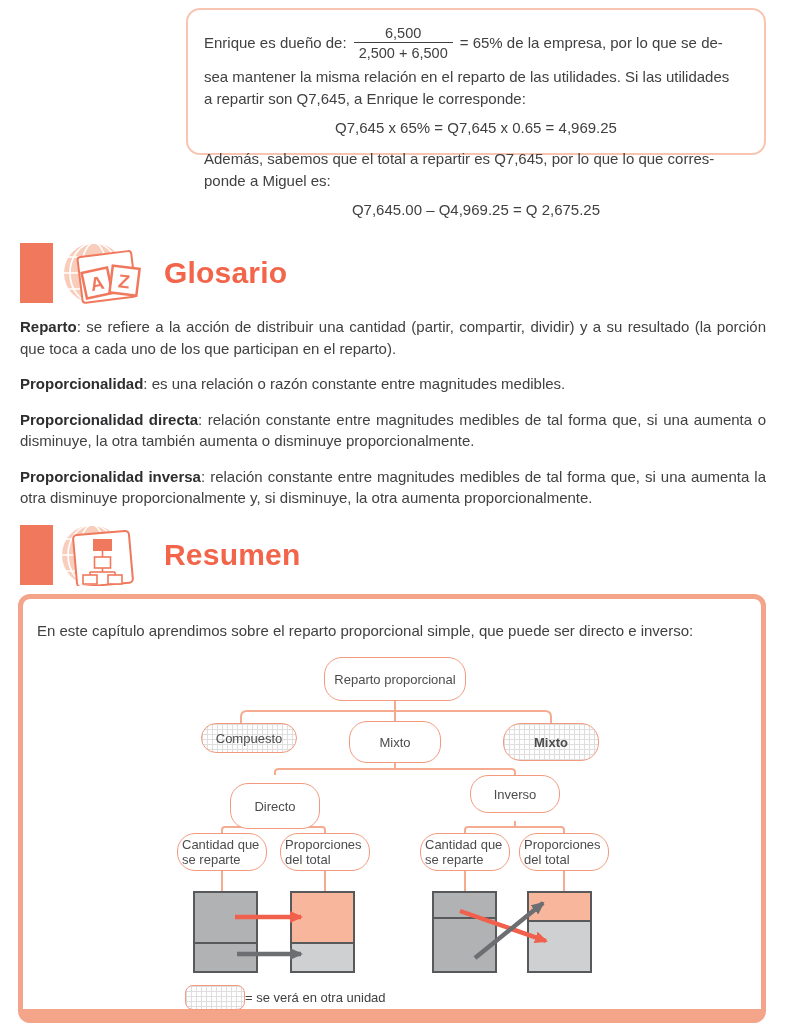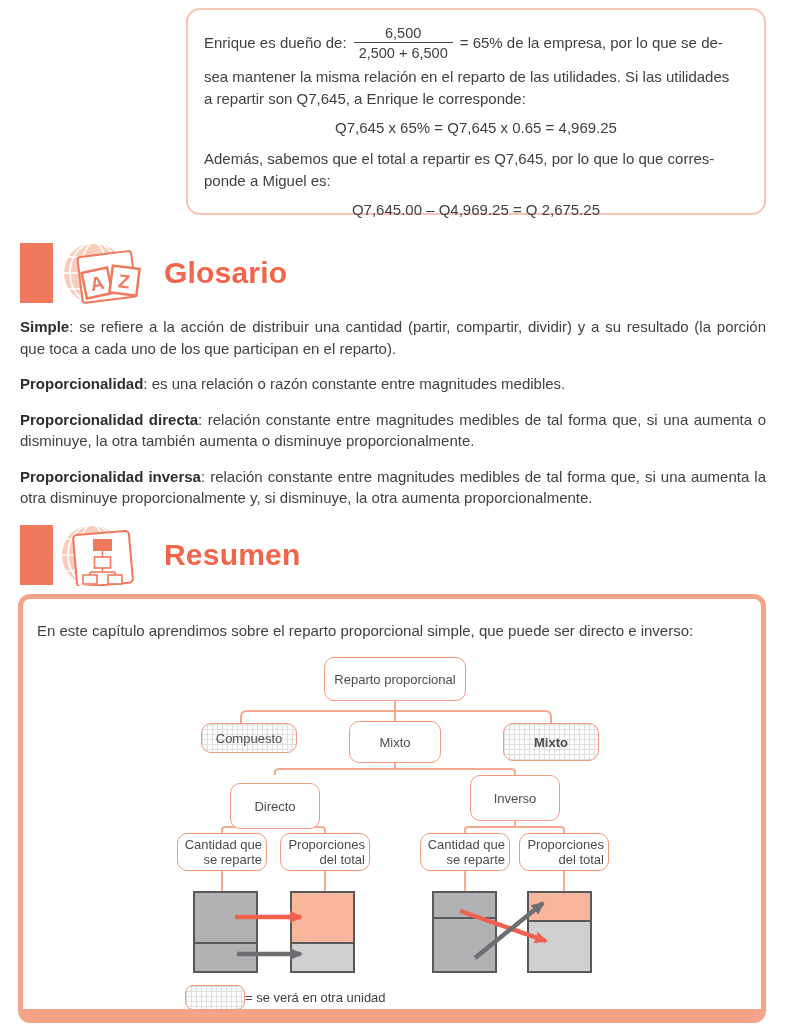--- a/index.html
+++ b/index.html
@@ -5,21 +5,21 @@
   * { margin:0; padding:0; box-sizing:border-box; }
   html,body { background:#fff; }
   body {
     width:786px; height:1024px; position:relative; overflow:hidden;
     font-family:"Liberation Sans", sans-serif; color:#414042;
   }
   .page { position:absolute; inset:0; }
 
   
   .example-box {
-    position:absolute; left:186px; top:8px; width:580px; height:207px;
+    position:absolute; left:186px; top:8px; width:580px; height:147px;
     border:2px solid #f8c5b2; border-radius:14px; background:#fff;
     padding:10px 16px 8px 16px; font-size:15px; line-height:22px;
   }
   .ex-row { display:flex; align-items:center; height:46px; white-space:nowrap; }
   .frac { display:inline-flex; flex-direction:column; align-items:center;
           margin:0 7px; font-size:14.5px; line-height:18px; }
   .frac .den { border-top:1.6px solid #414042; padding:1px 5px 0 5px; }
   .formula { text-align:center; margin:7px 0 9px 0; }
   .ex-para { margin-top:2px; }
 
@@ -37,23 +37,23 @@
   .resumen-box {
     position:absolute; left:18px; top:594px; width:748px; height:429px;
     border:5px solid #f4a488; border-bottom-width:14px; border-radius:12px;
     background:#fff;
   }
   .resumen-inner { position:absolute; inset:0;margin-top:12px; }
   .resumen-intro { position:absolute; left:14px; top:11px; right:8px; font-size:15px; }
 
   .node {
     position:absolute; background:#fff;
-    border:1.5px solid #f29a7e; border-radius:10px;
+    border:1.5px solid #f29a7e; border-radius:18px;
     display:flex; align-items:center; justify-content:center;
-    text-align:right; font-size:13px; line-height:15px; color:#4c4c4e;
+    text-align:left; font-size:13px; line-height:15px; color:#4c4c4e;
     padding:2px 4px;
   }
   .hatched {
     background-color:#fefefe;
     background-image:
       linear-gradient(#dedede 1px, transparent 1px),
       linear-gradient(90deg, #dedede 1px, transparent 1px);
     background-size:5px 5px;
   }
 
@@ -112,21 +112,21 @@
       </g>
       <g transform="rotate(7 104 39)">
         <rect x="91" y="25" width="27" height="27" fill="#ffffff" stroke="#f0785c" stroke-width="2.5"></rect>
         <text x="104" y="46" text-anchor="middle" font-size="19" font-weight="bold" fill="#f0785c">Z</text>
       </g>
     </svg>
     <span class="section-title">Glosario</span>
   </div>
 
   <div class="glossary">
-    <p><strong>Simple</strong><span>: se refiere a la acción de distribuir una cantidad (partir, compartir, dividir) y a su resultado (la porción que toca a cada uno de los que participan en el reparto).</span></p>
+    <p><strong>Reparto</strong><span>: se refiere a la acción de distribuir una cantidad (partir, compartir, dividir) y a su resultado (la porción que toca a cada uno de los que participan en el reparto).</span></p>
     <p><strong>Proporcionalidad</strong><span>: es una relación o razón constante entre magnitudes medibles.</span></p>
     <p><strong>Proporcionalidad directa</strong><span>: relación constante entre magnitudes medibles de tal forma que, si una aumenta o disminuye, la otra también aumenta o disminuye proporcionalmente.</span></p>
     <p><strong>Proporcionalidad inversa</strong><span>: relación constante entre magnitudes medibles de tal forma que, si una aumenta la otra disminuye proporcionalmente y, si disminuye, la otra aumenta proporcionalmente.</span></p>
   </div>
 
   <div class="section-header" style="left:20px; top:524px;">
     <svg width="124" height="62" viewBox="0 0 124 62">
       <rect x="0" y="1" width="33" height="60" fill="#f0785c"></rect>
       <g>
         <circle cx="72" cy="31" r="30" fill="#f9cdbc"></circle>
@@ -177,21 +177,21 @@
         </g>
       </svg>
 
       <div class="node" style="left:301px; top:46px; width:142px; height:44px;">Reparto proporcional</div>
 
       <div class="node hatched" style="left:178px; top:112px; width:96px; height:30px;">Compuesto</div>
       <div class="node" style="left:326px; top:110px; width:92px; height:42px;">Mixto</div>
       <div class="node hatched" style="left:480px; top:112px; width:96px; height:38px;font-weight:bold;">Mixto</div>
 
       <div class="node" style="left:207px; top:172px; width:90px; height:46px;">Directo</div>
-      <div class="node" style="left:447px; top:164px; width:90px; height:46px;">Inverso</div>
+      <div class="node" style="left:447px; top:164px; width:90px; height:38px;">Inverso</div>
 
       <div class="node" style="left:154px; top:222px; width:90px; height:38px;">Cantidad que se reparte</div>
       <div class="node" style="left:257px; top:222px; width:90px; height:38px;">Proporciones del total</div>
       <div class="node" style="left:397px; top:222px; width:90px; height:38px;">Cantidad que se reparte</div>
       <div class="node" style="left:496px; top:222px; width:90px; height:38px;">Proporciones del total</div>
 
       <div class="bar" style="left:170px; top:280px;">
         <div class="seg-top gray-fill" style="height:49px;"></div>
         <div class="seg-bottom gray-fill" style="height:29px;"></div>
       </div>

